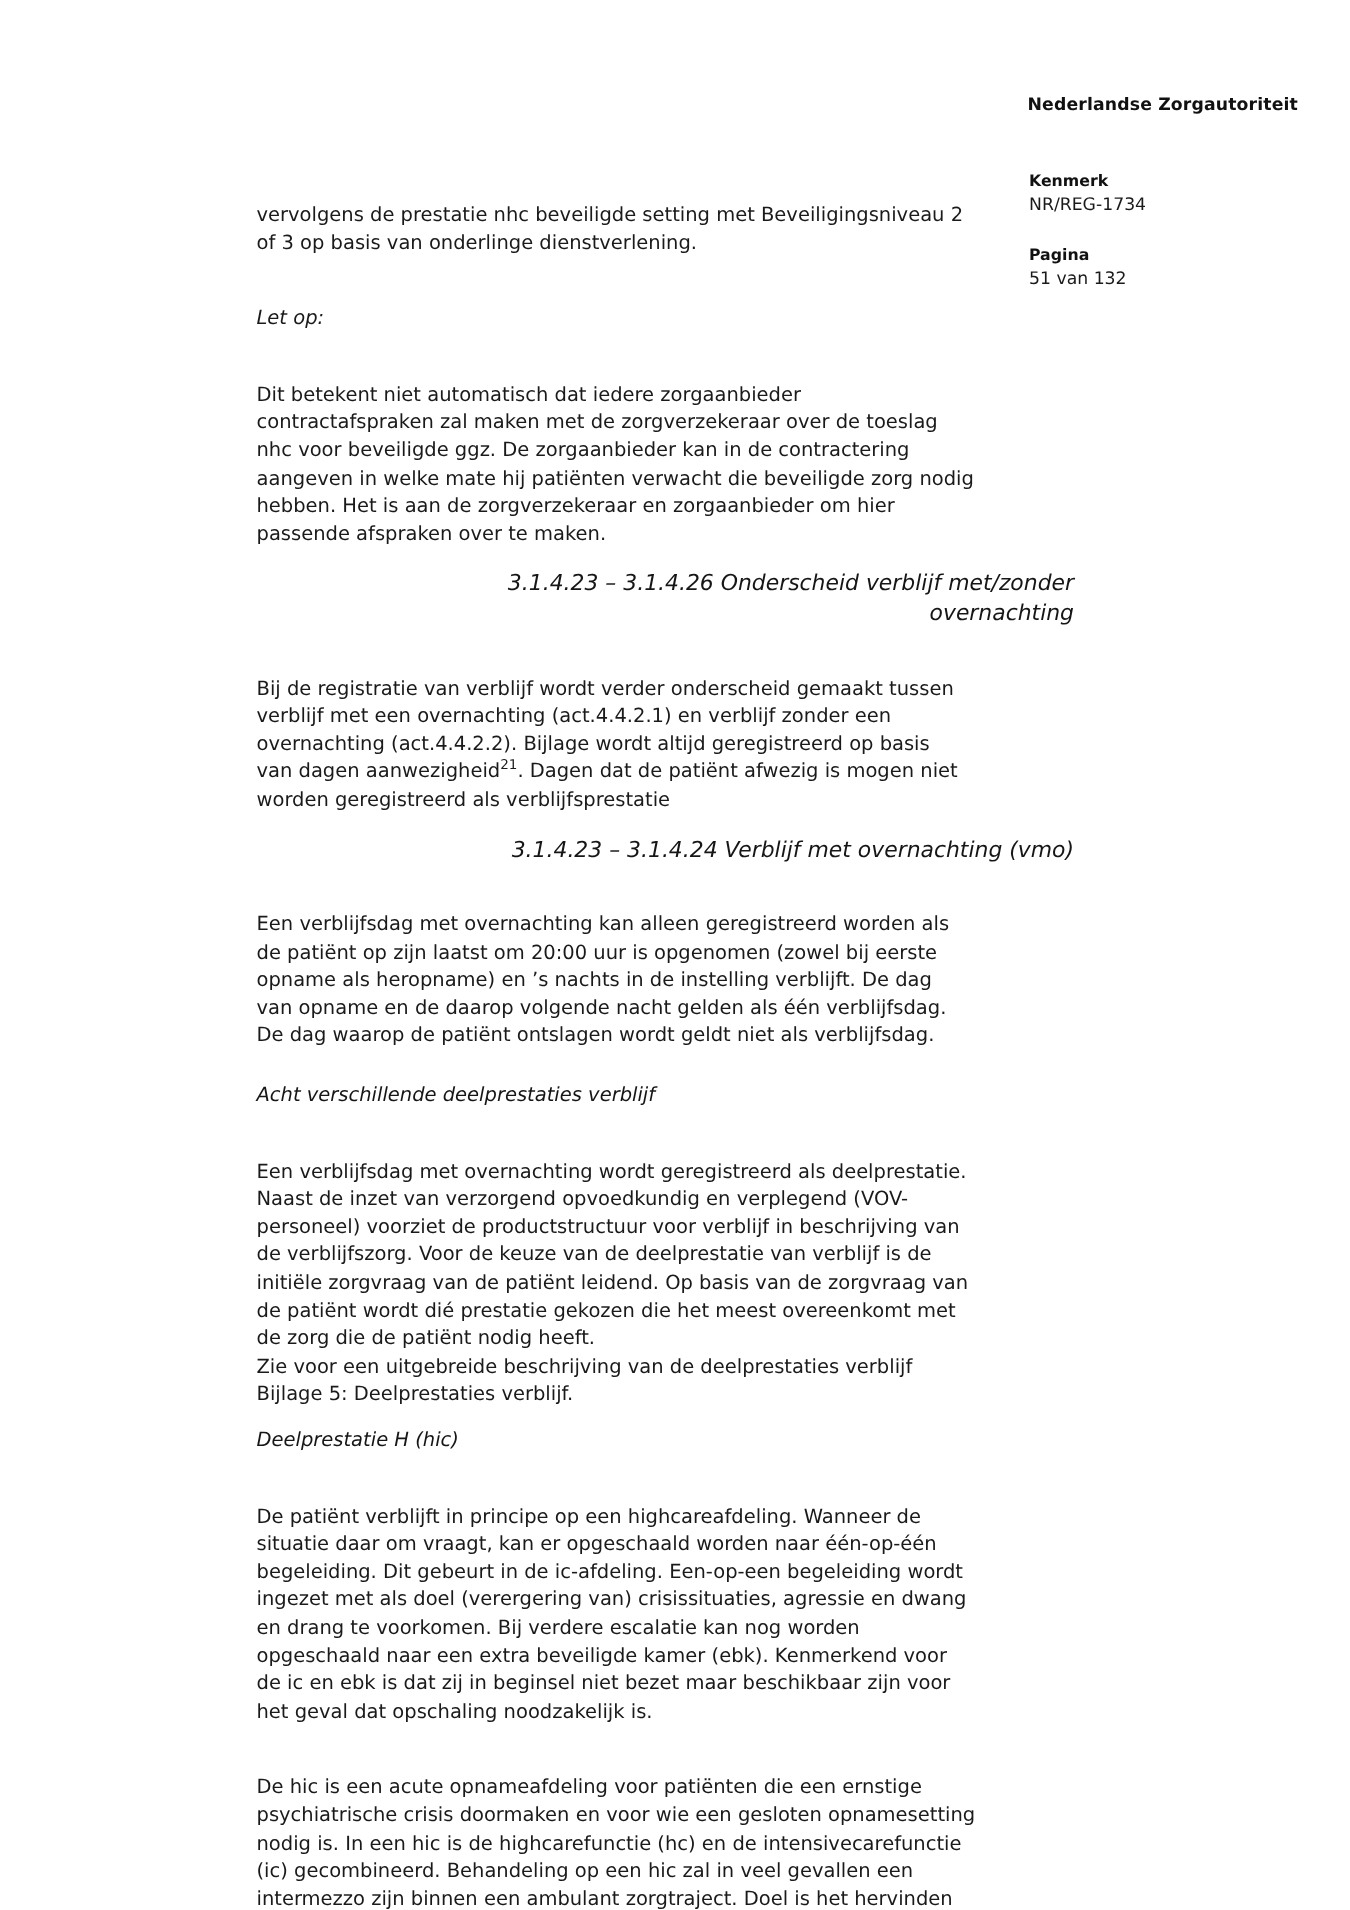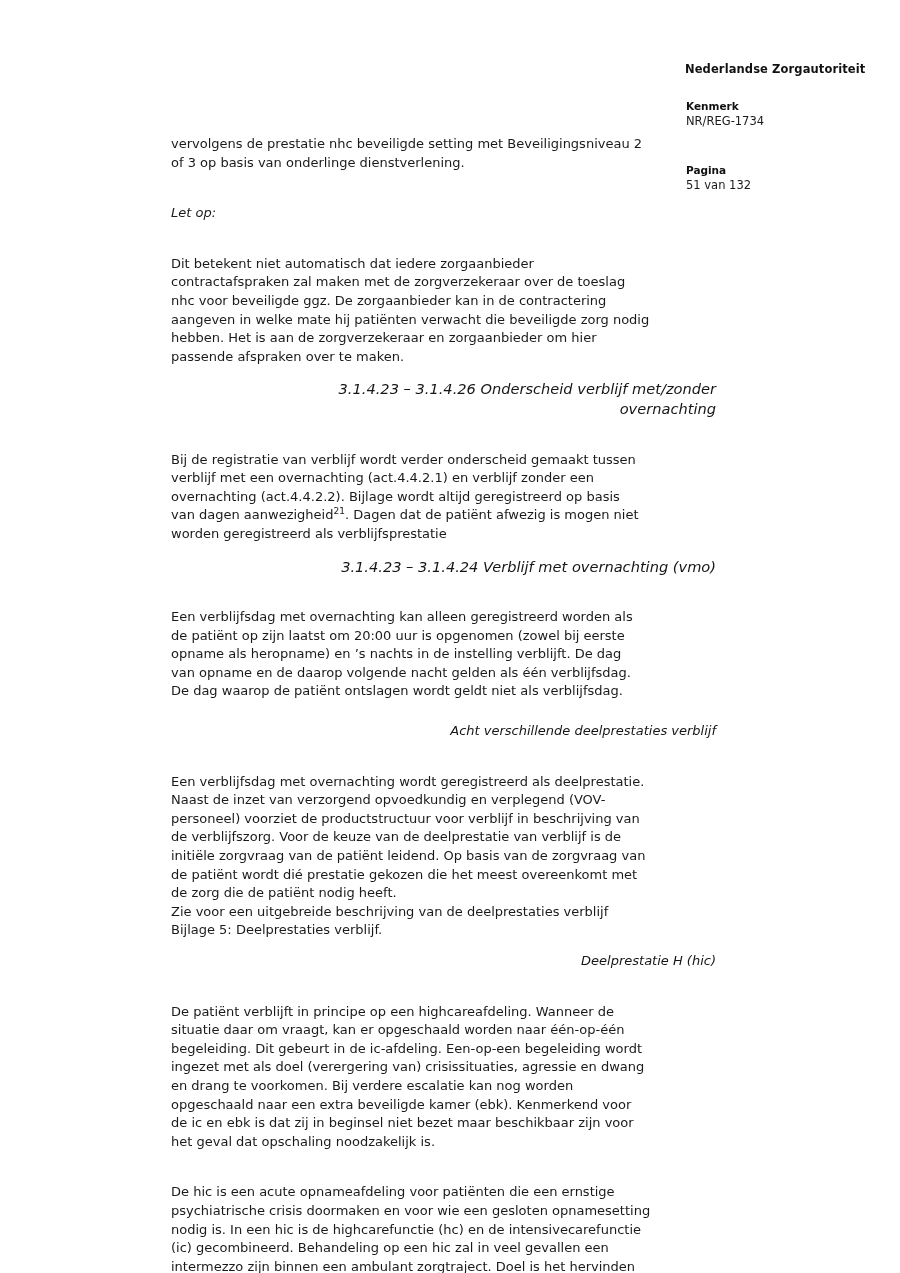--- a/index.html
+++ b/index.html
@@ -13,21 +13,21 @@
   }
   .page { position: relative; width: 900px; height: 1273px; background: #fff; }
 
   
   .org-name {
     position: absolute; left: 685px; top: 62px;
     font-size: 11.5px; font-weight: bold; color: #111;
     letter-spacing: 0.1px;
   }
   .margin-block { position: absolute; left: 686px; width: 190px; }
-  .mb-kenmerk { top: 100px; }
+  .mb-kenmerk { top: 115px; }
   .mb-pagina  { top: 164px; }
   .margin-label { font-size: 10.5px; font-weight: bold; color: #111; }
   .margin-value { font-size: 11.5px; color: #1a1a1a; margin-top: 2px; }
 
   
   .main {
     position: absolute; left: 171px; top: 103px; width: 545px;
   }
   .para {
     font-size: 13px; line-height: 18.6px;
@@ -36,21 +36,21 @@
     margin-top: 32px;
   }
   .italic { font-style: italic; }
   .section-heading {
     font-size: 14.6px; line-height: 19.6px;
     font-style: italic; font-weight: normal;
     white-space: pre-line; color: #161616; text-align: right;
   }
   .sub-heading {
     font-size: 13px; line-height: 18.6px;
-    font-style: italic; color: #161616; text-align: right;
+    font-style: italic; color: #161616;
   }
   sup.ref { font-size: 9px; line-height: 0; vertical-align: super; }
 
   .mb19 { margin-bottom: 19px; }
   .mb13 { margin-bottom: 13px; }
   .mb12 { margin-bottom: 12px; }
   .mb6  { margin-bottom: 6px; }
   .mb5  { margin-bottom: 5px; }
   .mb22 { margin-bottom: 21px; }
   .mb16 { margin-bottom: 16px; }

